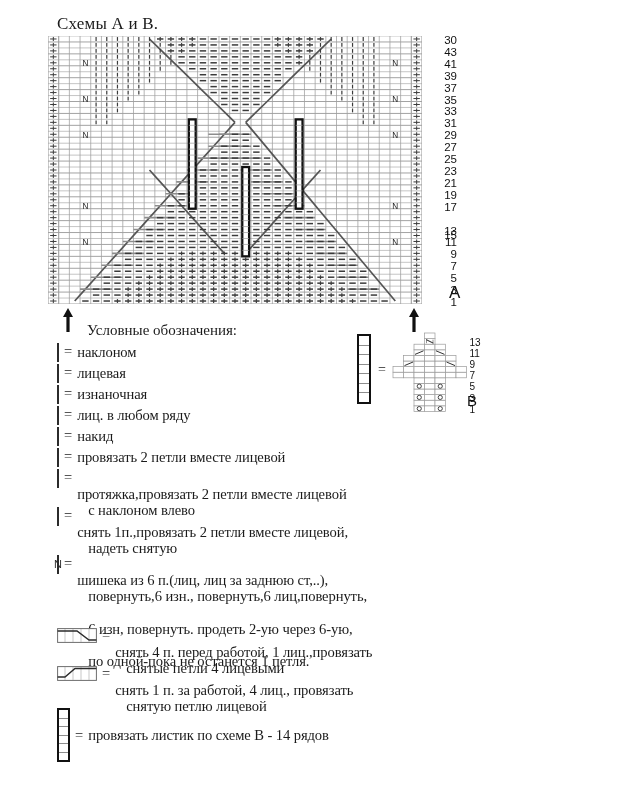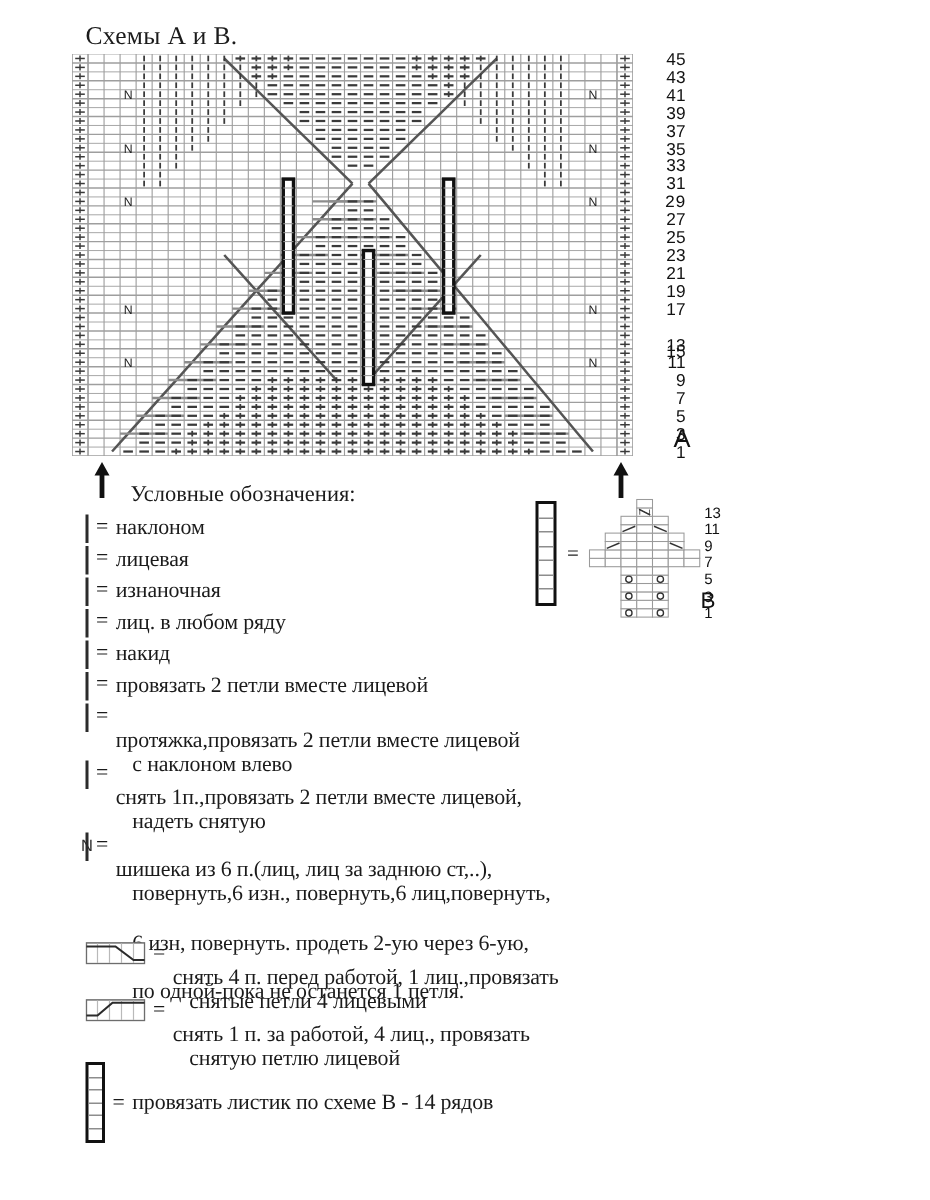--- a/index.html
+++ b/index.html
@@ -1353,29 +1353,29 @@
         <line x1="247.6948571428571" y1="119.11111111111111" x2="254.53371428571424" y2="119.11111111111111" stroke="#9b9b9b" stroke-width="0.7"></line>
         <line x1="247.6948571428571" y1="113.15555555555557" x2="254.53371428571424" y2="113.15555555555557" stroke="#9b9b9b" stroke-width="0.7"></line>
         <line x1="247.6948571428571" y1="107.2" x2="254.53371428571424" y2="107.2" stroke="#9b9b9b" stroke-width="0.7"></line>
         <line x1="247.6948571428571" y1="101.24444444444444" x2="254.53371428571424" y2="101.24444444444444" stroke="#9b9b9b" stroke-width="0.7"></line>
         <line x1="247.6948571428571" y1="95.28888888888889" x2="254.53371428571424" y2="95.28888888888889" stroke="#9b9b9b" stroke-width="0.7"></line>
         <line x1="247.6948571428571" y1="89.33333333333334" x2="254.53371428571424" y2="89.33333333333334" stroke="#9b9b9b" stroke-width="0.7"></line>
       </svg>
 </div>
 
 <div id="rowNums">
-      <div class="rn" style="top: -1px;">45</div>
+      <div class="rn" style="top: -1px;">30</div>
       <div class="rn" style="top: 10.9111px;">43</div>
       <div class="rn" style="top: 22.8222px;">41</div>
       <div class="rn" style="top: 34.7333px;">39</div>
       <div class="rn" style="top: 46.6444px;">37</div>
       <div class="rn" style="top: 58.5556px;">35</div>
       <div class="rn" style="top: 70.4667px;">33</div>
       <div class="rn" style="top: 82.3778px;">31</div>
-      <div class="rn" style="top: 94.2889px; font-family: Liberation Mono, monospace;">29</div>
+      <div class="rn" style="top: 94.2889px;">29</div>
       <div class="rn" style="top: 106.2px;">27</div>
       <div class="rn" style="top: 118.111px;">25</div>
       <div class="rn" style="top: 130.022px;">23</div>
       <div class="rn" style="top: 141.933px;">21</div>
       <div class="rn" style="top: 153.844px;">19</div>
       <div class="rn" style="top: 165.756px;">17</div>
       <div class="rn" style="top: 177.667px; margin-top: 16px;">15</div>
       <div class="rn" style="top: 189.578px;">13</div>
       <div class="rn" style="top: 201.489px;">11</div>
       <div class="rn" style="top: 213.4px;">9</div>

